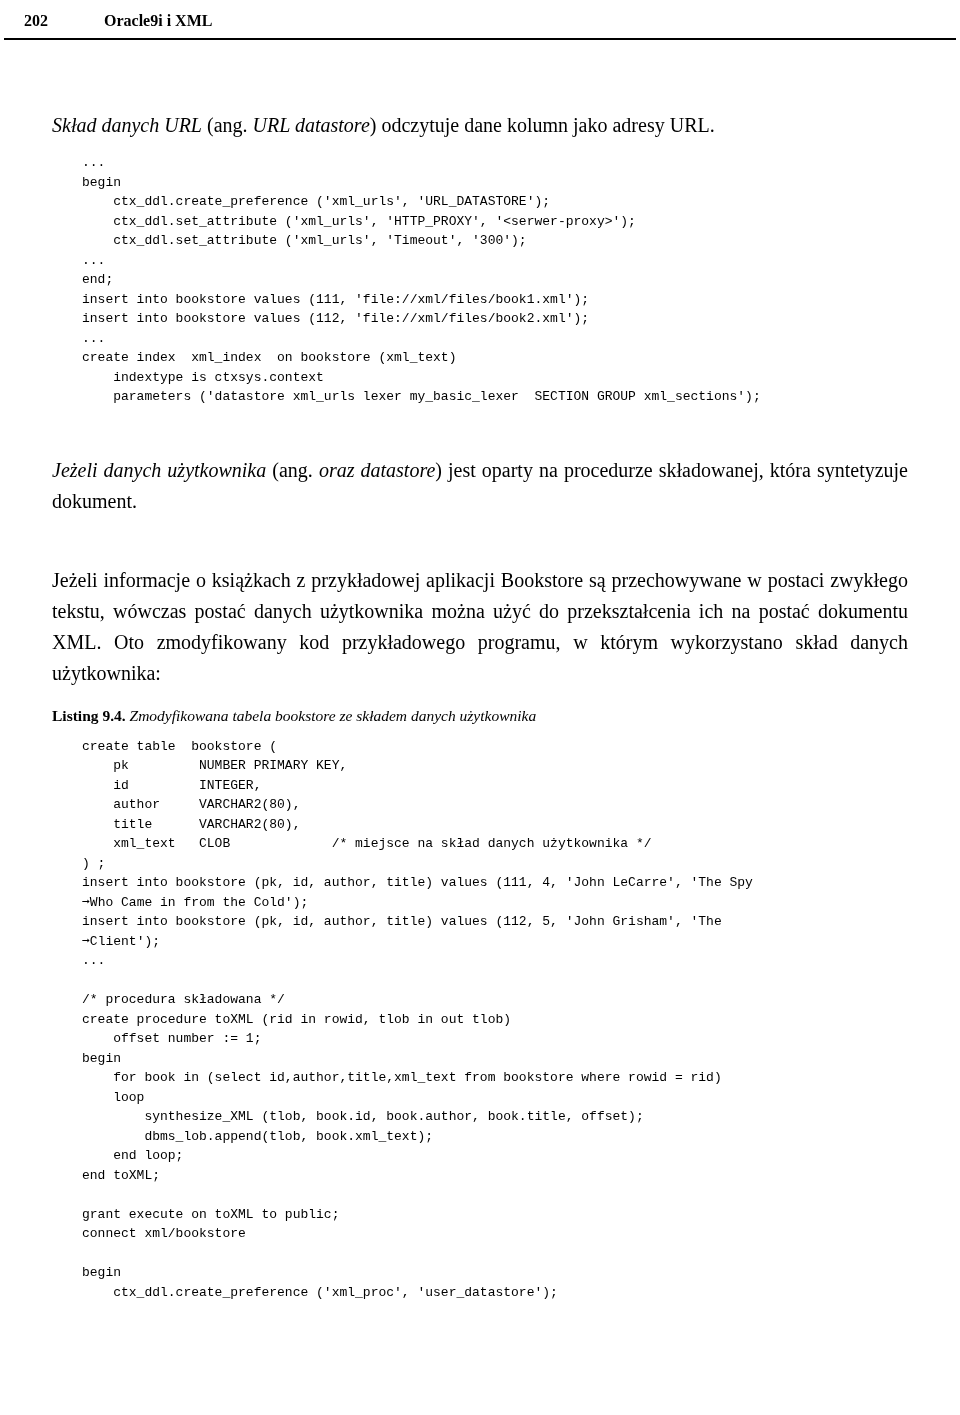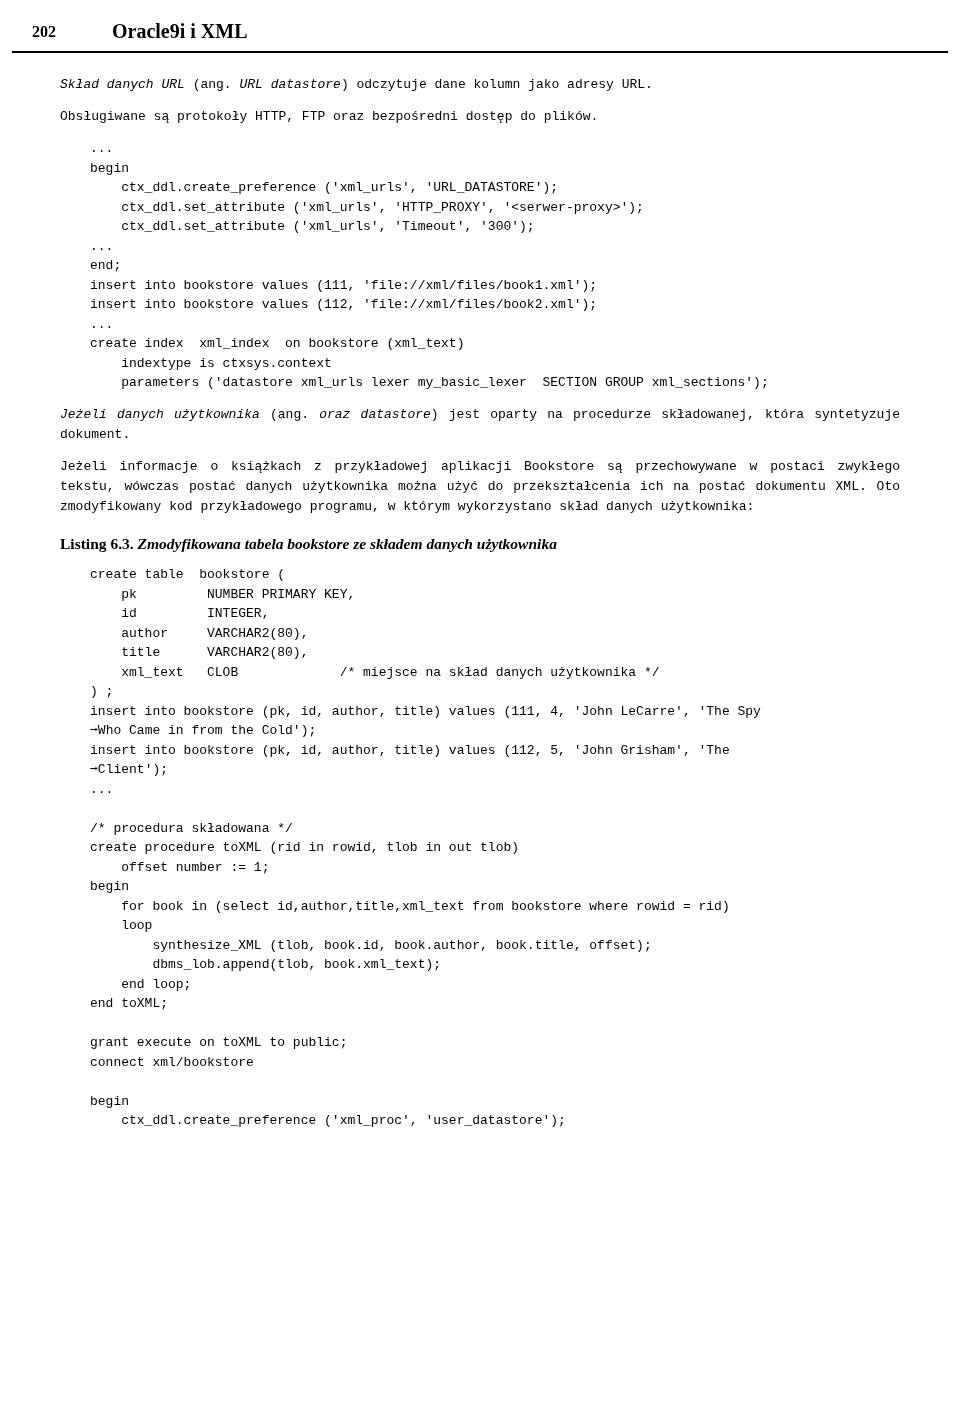--- a/index.html
+++ b/index.html
@@ -11,56 +11,57 @@
       background: #ffffff;
       font-family: 'Times New Roman', Times, serif;
       font-size: 15px;
       color: #000000;
       width: 960px;
       min-height: 1415px;
     }
     .page {
       width: 960px;
       min-height: 1415px;
-      padding: 12px;
+      padding: 4px;
       position: relative;
     }
     
     .page-header {
       display: flex;
       align-items: center;
       padding: 8px 30px 8px 20px;
       border-bottom: 2px solid #000;
       margin-bottom: 0;
     }
     .page-number {
       font-size: 16px;
       font-weight: bold;
       font-family: 'Times New Roman', serif;
       min-width: 60px;
     }
     .page-title {
-      font-size: 20px;
+      font-size: 16px;
       font-weight: bold;
       font-family: 'Times New Roman', serif;
       flex: 1;
       text-align: left;
       padding-left: 20px;
     }
     
     .content {
       padding: 22px 48px 30px 48px;
     }
     
     .para {
-      font-family: Liberation Mono, monospace;
-      font-size: 13px;
+      font-family: Liberation Serif, serif;
+      font-size: 20px;
       line-height: 1.55;
       text-align: justify;
       margin-bottom: 12px;
+      margin-top: 48px;
     }
     .para-italic {
       font-style: italic;
     }
     
     .code-block {
       font-family: 'Courier New', Courier, monospace;
       font-size: 13px;
       line-height: 1.5;
       background: #ffffff;
@@ -70,58 +71,55 @@
     }
     
     .listing-label {
       font-family: 'Times New Roman', Times, serif;
       font-size: 15.5px;
       font-weight: bold;
       margin: 18px 0 6px 0;
     }
     .listing-label-italic {
       font-style: italic;
-      font-weight: bold;
+      font-weight: normal;
       margin-top: 20px;
     }
   </style>
 </head>
 <body>
 
 <div class="page">
 
   <div class="page-header">
     <span class="page-number">202</span>
     <span class="page-title">Oracle9i i XML</span>
   </div>
 
   <div class="content">
 
     <p class="para">
       <span class="para-italic">Skład danych URL</span>
       <span> (ang. <span class="para-italic">URL datastore</span>) odczytuje dane kolumn jako adresy URL.</span>
     </p>
 
-    <p class="para">
-      Obsługiwane są protokoły HTTP, FTP oraz bezpośredni dostęp do plików.
-    </p>
 
 
     <div class="code-block">...<br>begin<br>    ctx_ddl.create_preference ('xml_urls', 'URL_DATASTORE');<br>    ctx_ddl.set_attribute ('xml_urls', 'HTTP_PROXY', '&lt;serwer-proxy&gt;');<br>    ctx_ddl.set_attribute ('xml_urls', 'Timeout', '300');<br>...<br>end;<br>insert into bookstore values (111, 'file://xml/files/book1.xml');<br>insert into bookstore values (112, 'file://xml/files/book2.xml');<br>...<br>create index  xml_index  on bookstore (xml_text)<br>    indextype is ctxsys.context<br>    parameters ('datastore xml_urls lexer my_basic_lexer  SECTION GROUP xml_sections');</div>
 
     <p class="para">
       <span class="para-italic">Jeżeli danych użytkownika</span>
       <span> (ang. <span class="para-italic">oraz datastore</span>) jest oparty na procedurze składowanej, która syntetyzuje dokument.</span>
     </p>
 
     <p class="para">
       Jeżeli informacje o książkach z przykładowej aplikacji Bookstore są przechowywane w postaci zwykłego tekstu, wówczas postać danych użytkownika można użyć do przekształcenia ich na postać dokumentu XML. Oto zmodyfikowany kod przykładowego programu, w którym wykorzystano skład danych użytkownika:
     </p>
 
     <div class="listing-label">
-      <span>Listing 6.3.</span>
+      <span>Listing 9.4.</span>
       <span class="listing-label-italic"> Zmodyfikowana tabela bookstore ze składem danych użytkownika</span>
     </div>
 
     <div class="code-block">create table  bookstore (<br>    pk         NUMBER PRIMARY KEY,<br>    id         INTEGER,<br>    author     VARCHAR2(80),<br>    title      VARCHAR2(80),<br>    xml_text   CLOB             /* miejsce na skład danych użytkownika */<br>) ;<br>insert into bookstore (pk, id, author, title) values (111, 4, 'John LeCarre', 'The Spy<br>➞Who Came in from the Cold');<br>insert into bookstore (pk, id, author, title) values (112, 5, 'John Grisham', 'The<br>➞Client');<br>...<br><br>/* procedura składowana */<br>create procedure toXML (rid in rowid, tlob in out tlob)<br>    offset number := 1;<br>begin<br>    for book in (select id,author,title,xml_text from bookstore where rowid = rid)<br>    loop<br>        synthesize_XML (tlob, book.id, book.author, book.title, offset);<br>        dbms_lob.append(tlob, book.xml_text);<br>    end loop;<br>end toXML;<br><br>grant execute on toXML to public;<br>connect xml/bookstore<br><br>begin<br>    ctx_ddl.create_preference ('xml_proc', 'user_datastore');</div>
 
   </div>
 </div>
 
 </body></html>

